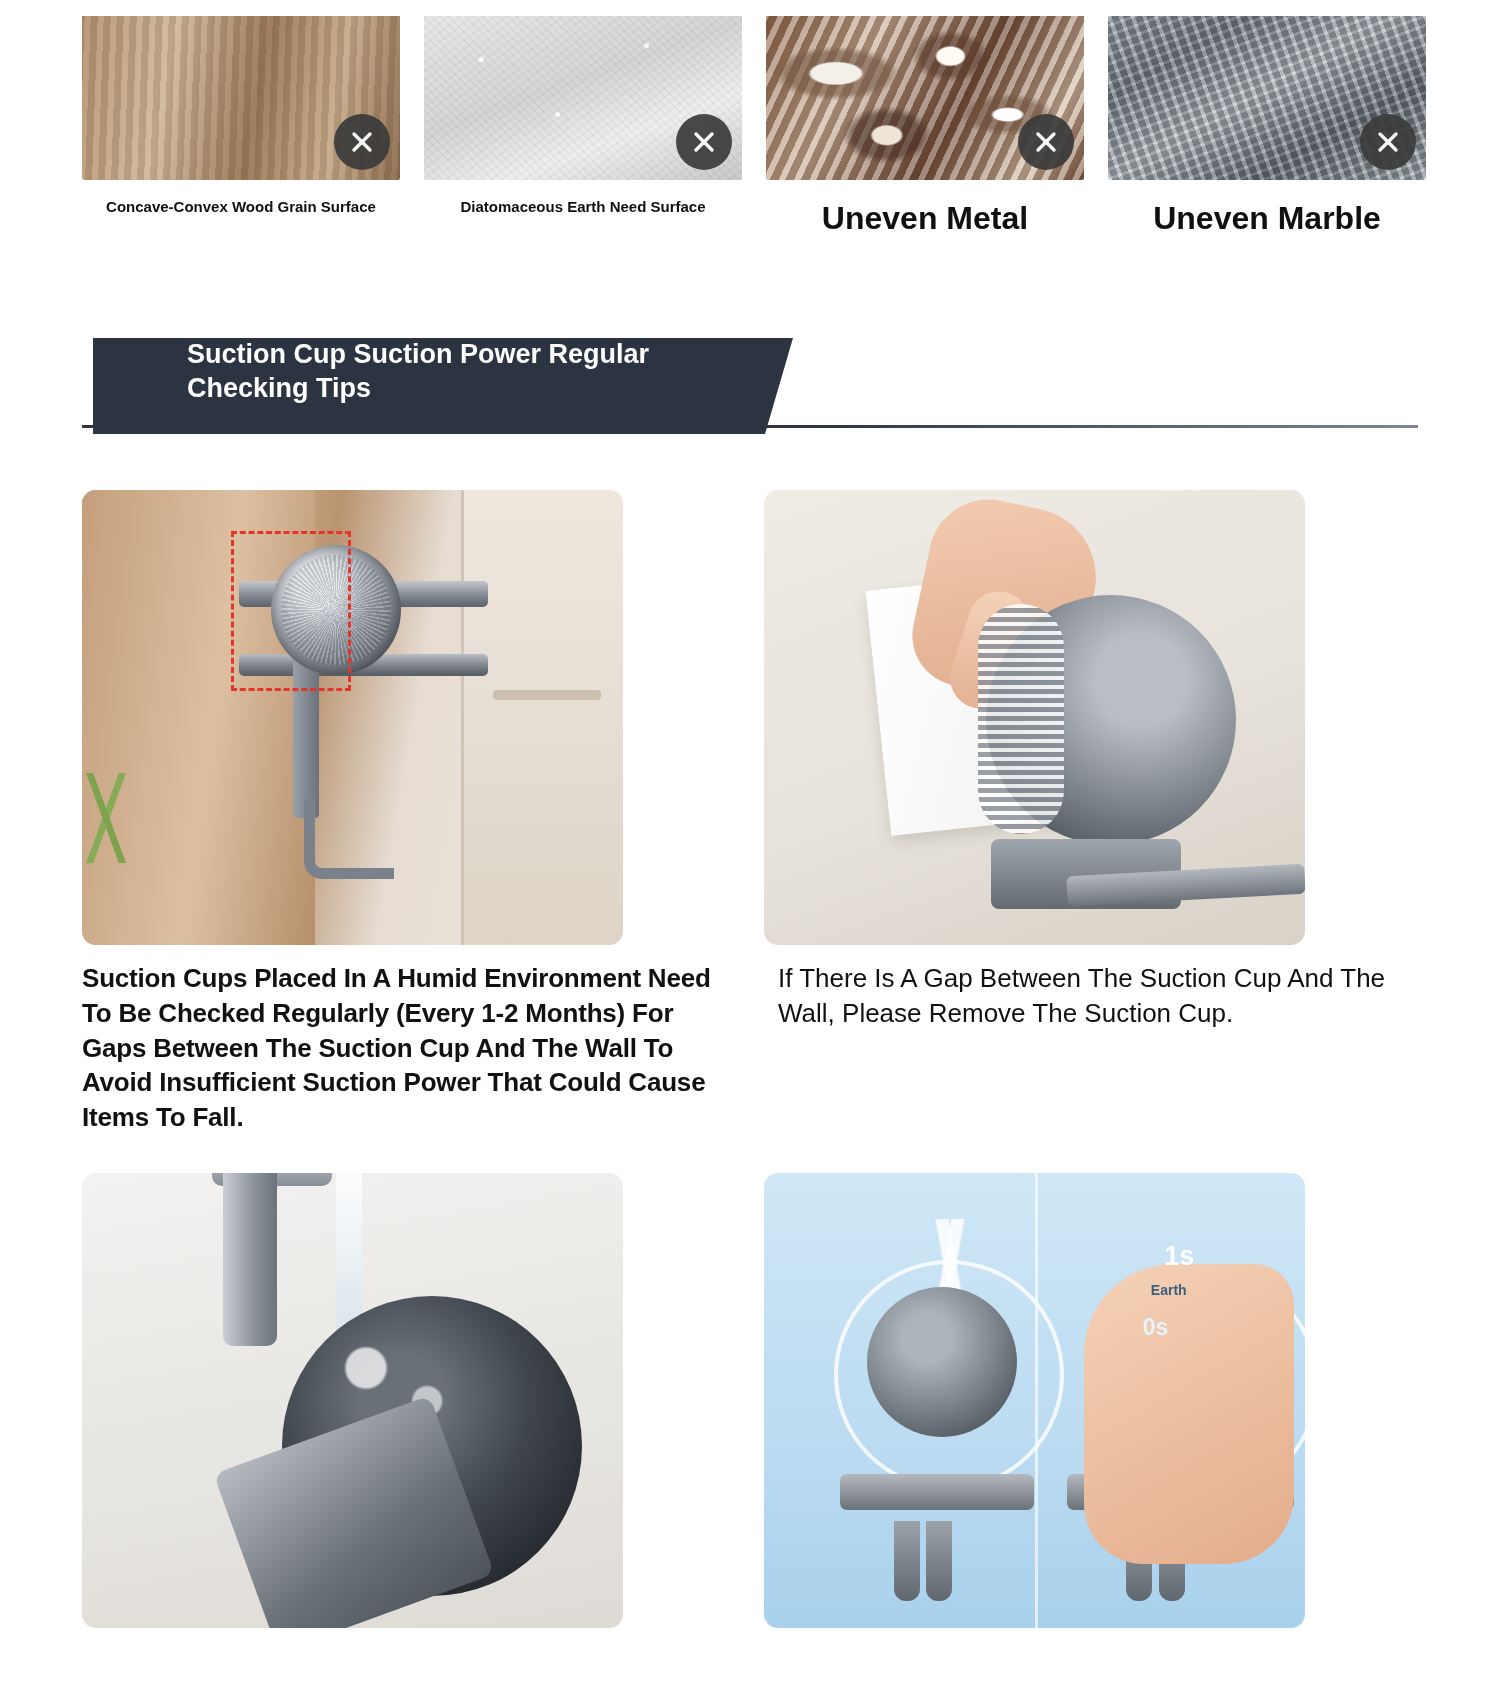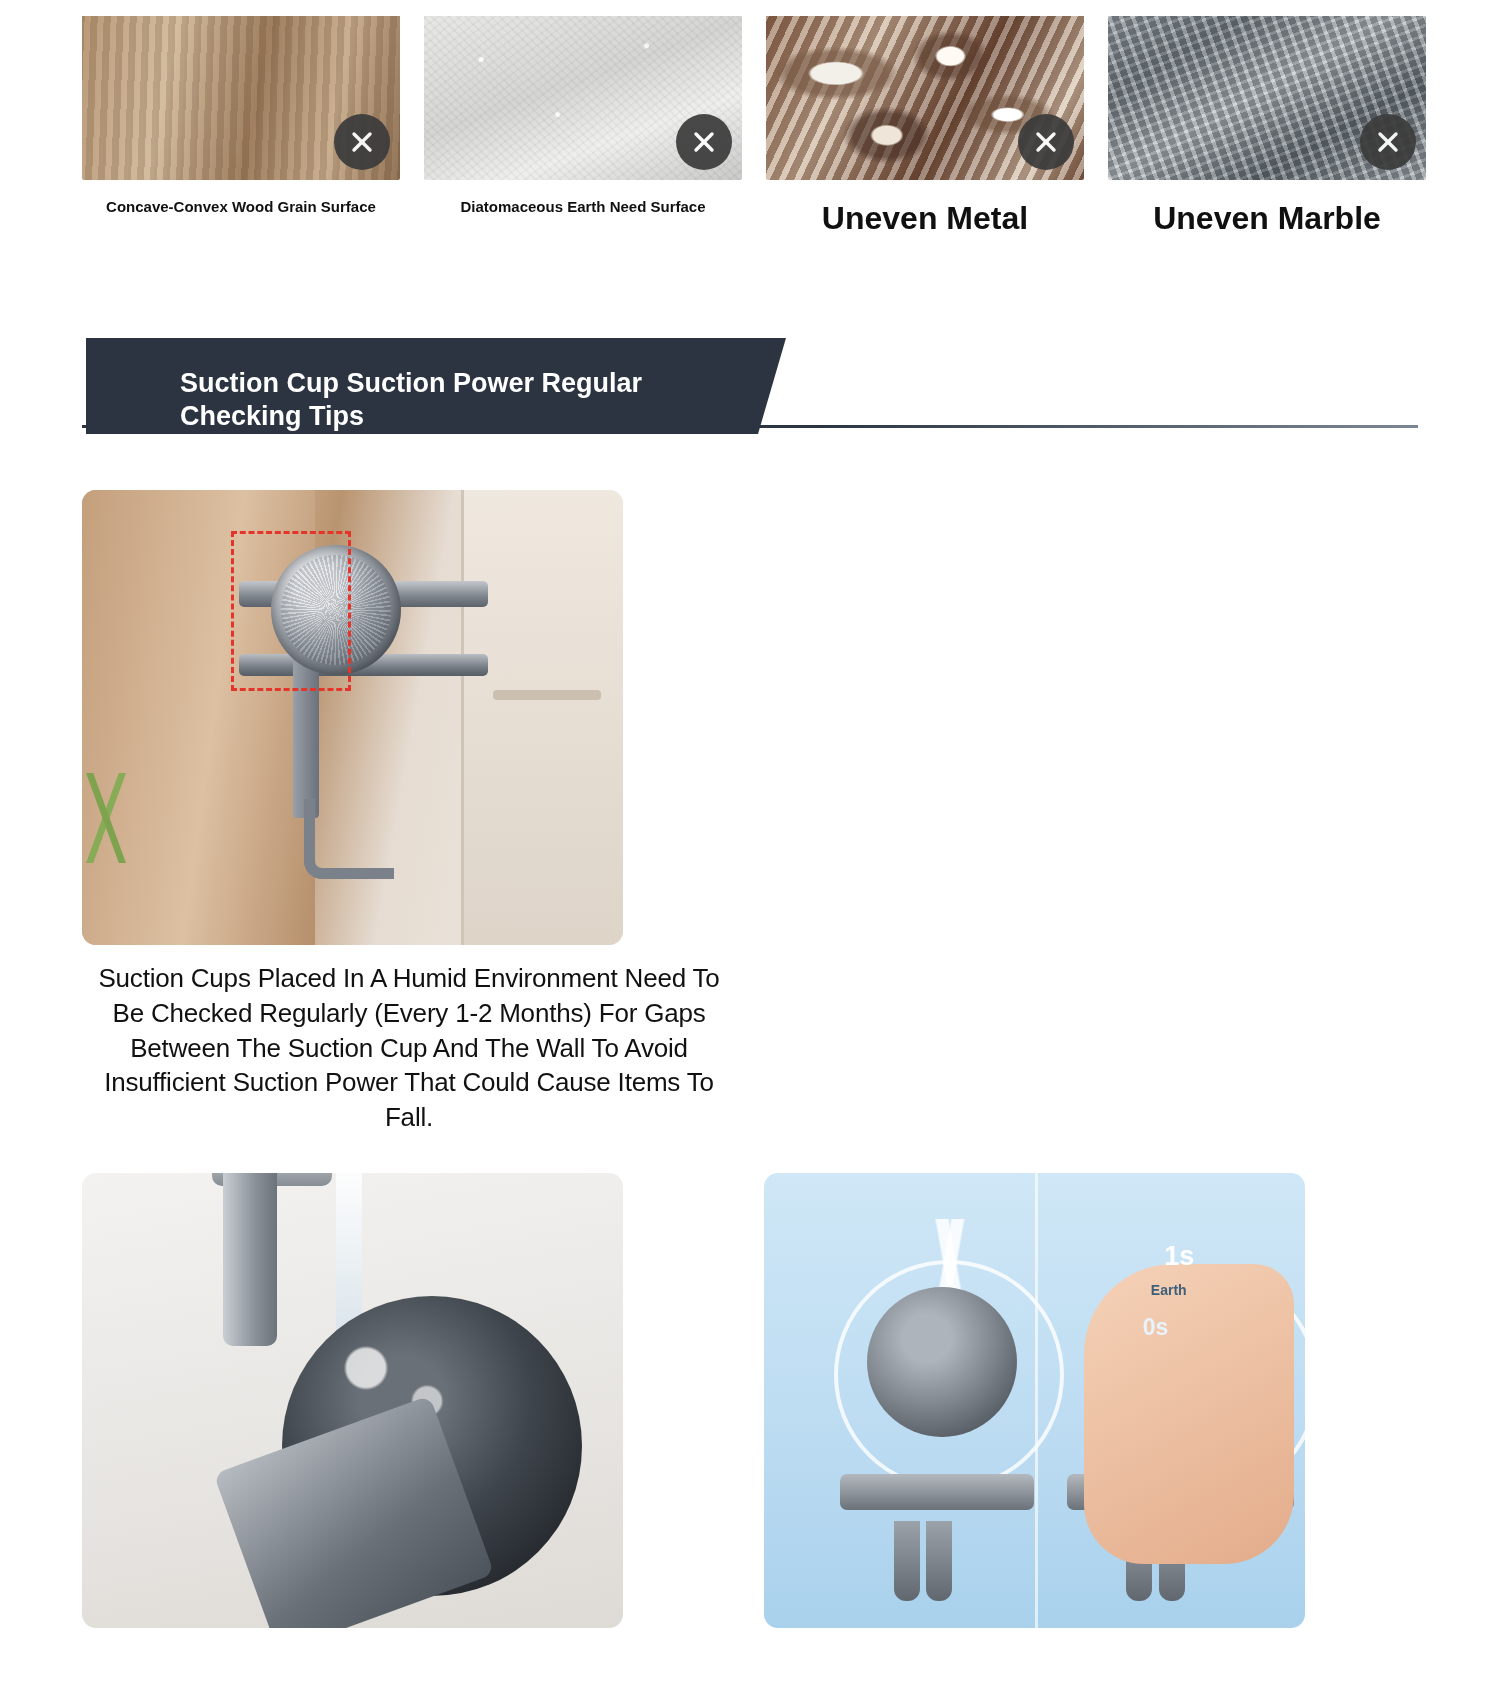--- a/index.html
+++ b/index.html
@@ -101,28 +101,28 @@
   }
   .band-rule {
     position: absolute;
     left: 0; right: 0;
     bottom: 6px;
     height: 3px;
     background: linear-gradient(90deg, #2b3440 0%, #2b3440 55%, #7d8794 100%);
   }
   .band-box {
     position: absolute;
-    left: 4px;
+    left: 11px;
     top: 0;
     width: 700px;
     height: 96px;
     background: #2b3440;
     clip-path: polygon(0 0, 100% 0, 96% 100%, 0% 100%);
     display: flex;
-    align-items: flex-end;
+    align-items: flex-start;
   }
   .band-title {
     color: #ffffff;
     font-size: 27px;
     font-weight: 700;
     line-height: 1.25;
     padding-left: 94px;
     padding-right: 30px;
     max-width: 600px;
   }
@@ -145,21 +145,21 @@
     border-radius: 14px;
     overflow: hidden;
     position: relative;
   }
   .tip-text {
     margin-top: 16px;
     font-size: 26px;
     line-height: 1.34;
     color: #111111;
   }
-  .tip-text.bold { font-weight: 400; letter-spacing: -0.2px; text-align: center; }
+  .tip-text.bold { font-weight: 700; letter-spacing: -0.2px; }
   .tip-text.center { text-align: center; font-size: 25px; }
   .tip-text.left-pad { padding: 0 14px; }
 
   
   .ph1 {
     background: linear-gradient(100deg, #c9a684 0%, #d8bb9d 24%, #b99470 42%, #e6dcd2 60%, #efe9e2 100%);
   }
   .ph1 .wall-panel {
     position: absolute; left: 0; top: 0; width: 43%; height: 100%;
     background: linear-gradient(98deg, #c49f7c, #dcc0a2 55%, #b68f6b);
@@ -425,20 +425,32 @@
           <div class="rail2"></div>
           <div class="arm"></div>
           <div class="cup"></div>
           <div class="hook"></div>
           <div class="dash-box"></div>
           <div class="plant"></div>
         </div>
         <div class="tip-text bold">Suction Cups Placed In A Humid Environment Need To Be Checked Regularly (Every 1-2 Months) For Gaps Between The Suction Cup And The Wall To Avoid Insufficient Suction Power That Could Cause Items To Fall.</div>
       </div>
 
+      <div class="tip-cell">
+        <div class="tip-photo ph2">
+          <div class="paper"></div>
+          <div class="hand"></div>
+          <div class="finger"></div>
+          <div class="cup2"></div>
+          <div class="cup2-ridge"></div>
+          <div class="base2"></div>
+          <div class="bar2"></div>
+        </div>
+        <div class="tip-text left-pad">If There Is A Gap Between The Suction Cup And The Wall, Please Remove The Suction Cup.</div>
+      </div>
 
     </div>
 
     <div class="tip-row" style="margin-top:38px;">
 
       <div class="tip-cell">
         <div class="tip-photo ph3">
           <div class="tap-top"></div>
           <div class="tap"></div>
           <div class="water"></div>

